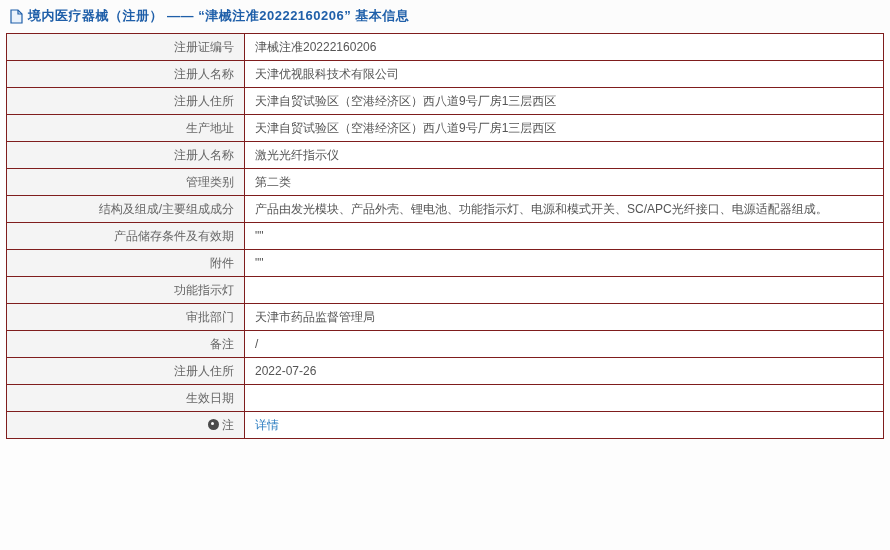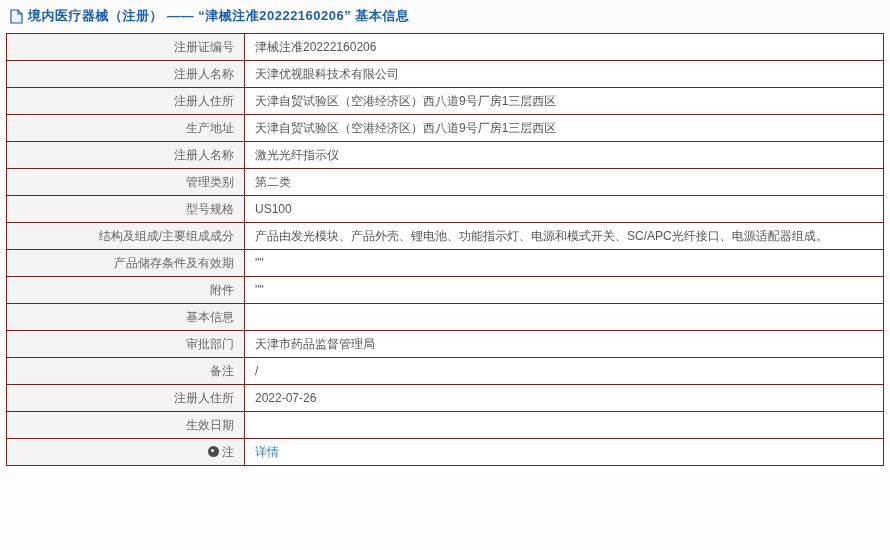--- a/index.html
+++ b/index.html
@@ -113,37 +113,33 @@
     </tr>
     <tr class="row">
       <td class="cell-label">注册人名称</td>
       <td class="cell-value">激光光纤指示仪</td>
     </tr>
     <tr class="row">
       <td class="cell-label">管理类别</td>
       <td class="cell-value">第二类</td>
     </tr>
     <tr class="row">
-      <td class="cell-label">型号规格</td>
-      <td class="cell-value">US100</td>
-    </tr>
-    <tr class="row">
       <td class="cell-label">结构及组成/主要组成成分</td>
       <td class="cell-value">产品由发光模块、产品外壳、锂电池、功能指示灯、电源和模式开关、SC/APC光纤接口、电源适配器组成。</td>
     </tr>
     <tr class="row">
       <td class="cell-label">产品储存条件及有效期</td>
       <td class="cell-value">""</td>
     </tr>
     <tr class="row">
       <td class="cell-label">附件</td>
       <td class="cell-value">""</td>
     </tr>
     <tr class="row">
-      <td class="cell-label">基本信息</td>
+      <td class="cell-label">功能指示灯</td>
       <td class="cell-value"></td>
     </tr>
     <tr class="row">
       <td class="cell-label">审批部门</td>
       <td class="cell-value">天津市药品监督管理局</td>
     </tr>
     <tr class="row">
       <td class="cell-label">备注</td>
       <td class="cell-value">/</td>
     </tr>

